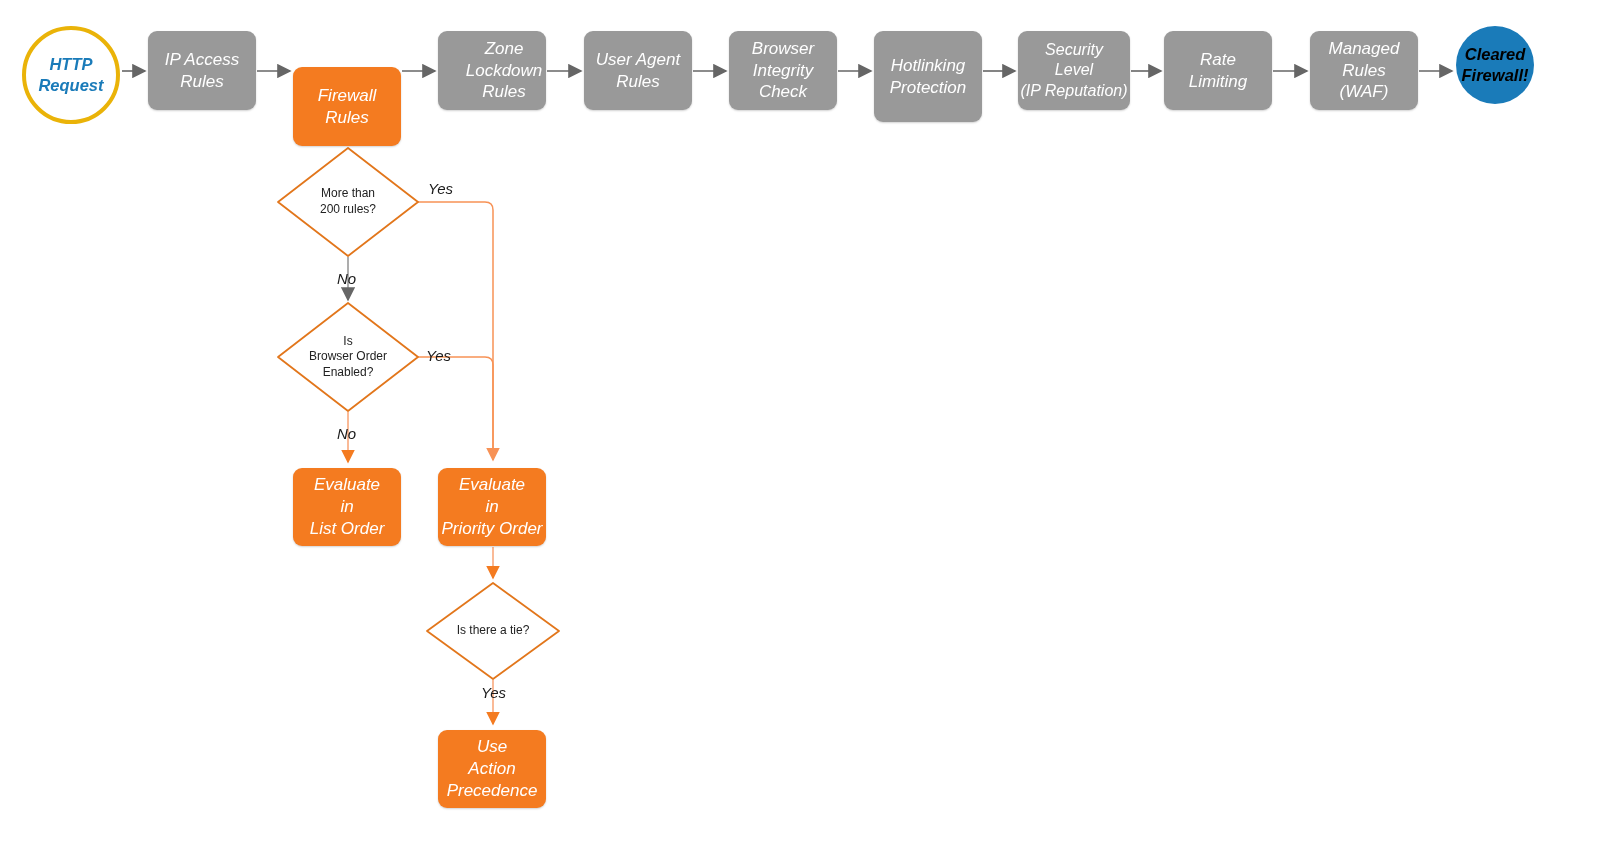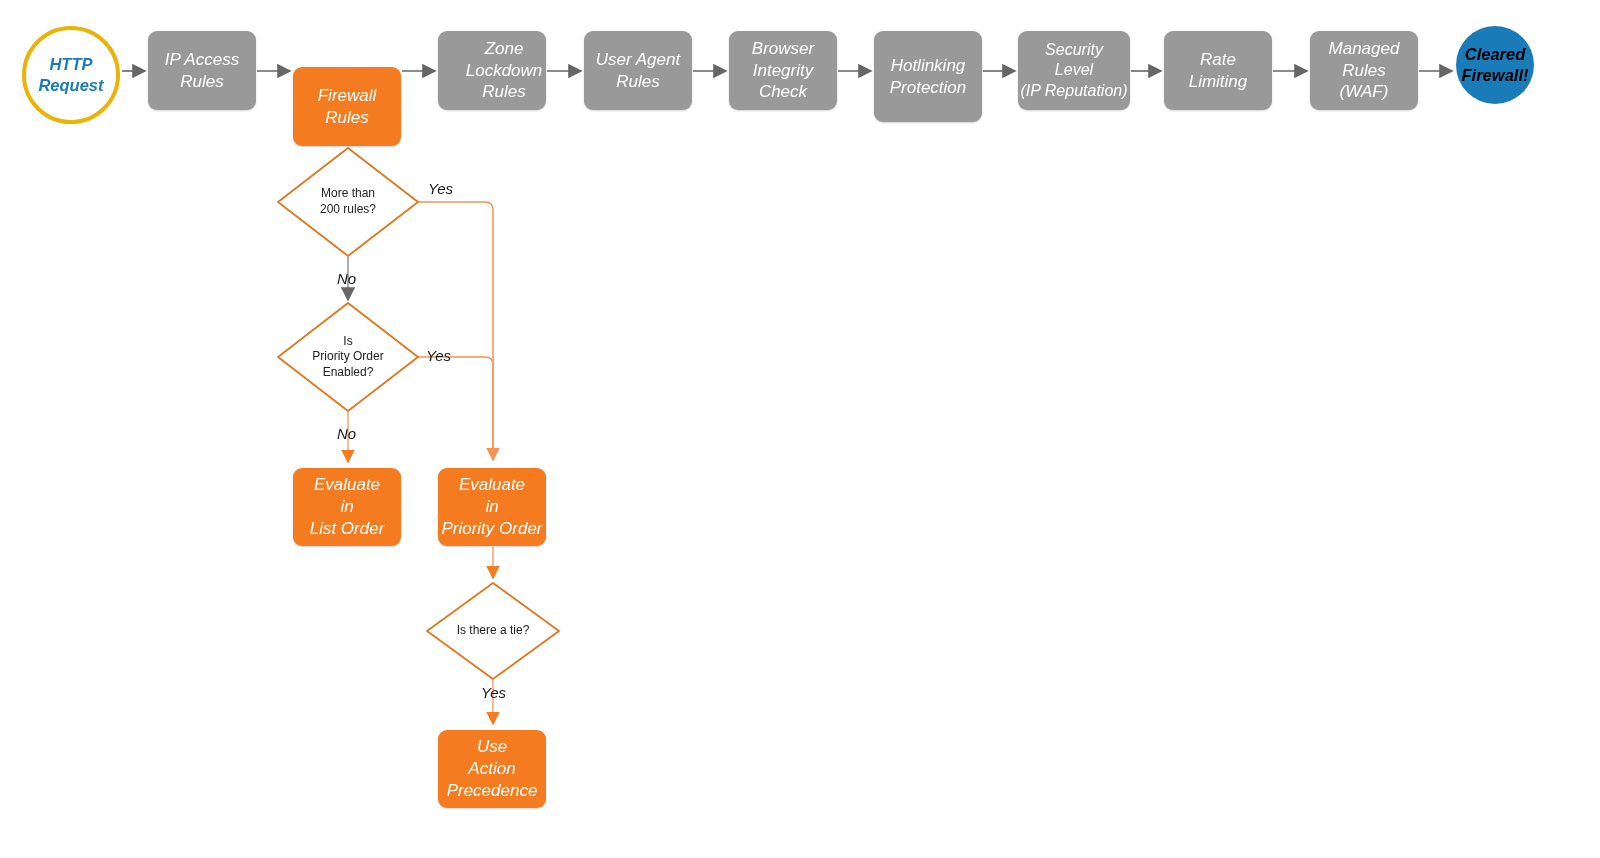--- a/index.html
+++ b/index.html
@@ -181,21 +181,21 @@
 Rules
 (WAF)</div>
 
 <div class="node circle filled" style="left:1456px;top:26px;width:78px;height:78px;">Cleared
 Firewall!</div>
 
 <div class="diamond-label" style="left:278px;top:172px;width:140px;height:60px;">More than
 200 rules?</div>
 
 <div class="diamond-label" style="left:273px;top:322px;width:150px;height:70px;">Is
-Priority Order
+Browser Order
 Enabled?</div>
 
 <div class="diamond-label" style="left:427px;top:616px;width:132px;height:30px;">Is there a tie?</div>
 
 <div class="node rect orange" style="left:293px;top:468px;width:108px;height:78px;">Evaluate
 in
 List Order</div>
 
 <div class="node rect orange" style="left:438px;top:468px;width:108px;height:78px;">Evaluate
 in

